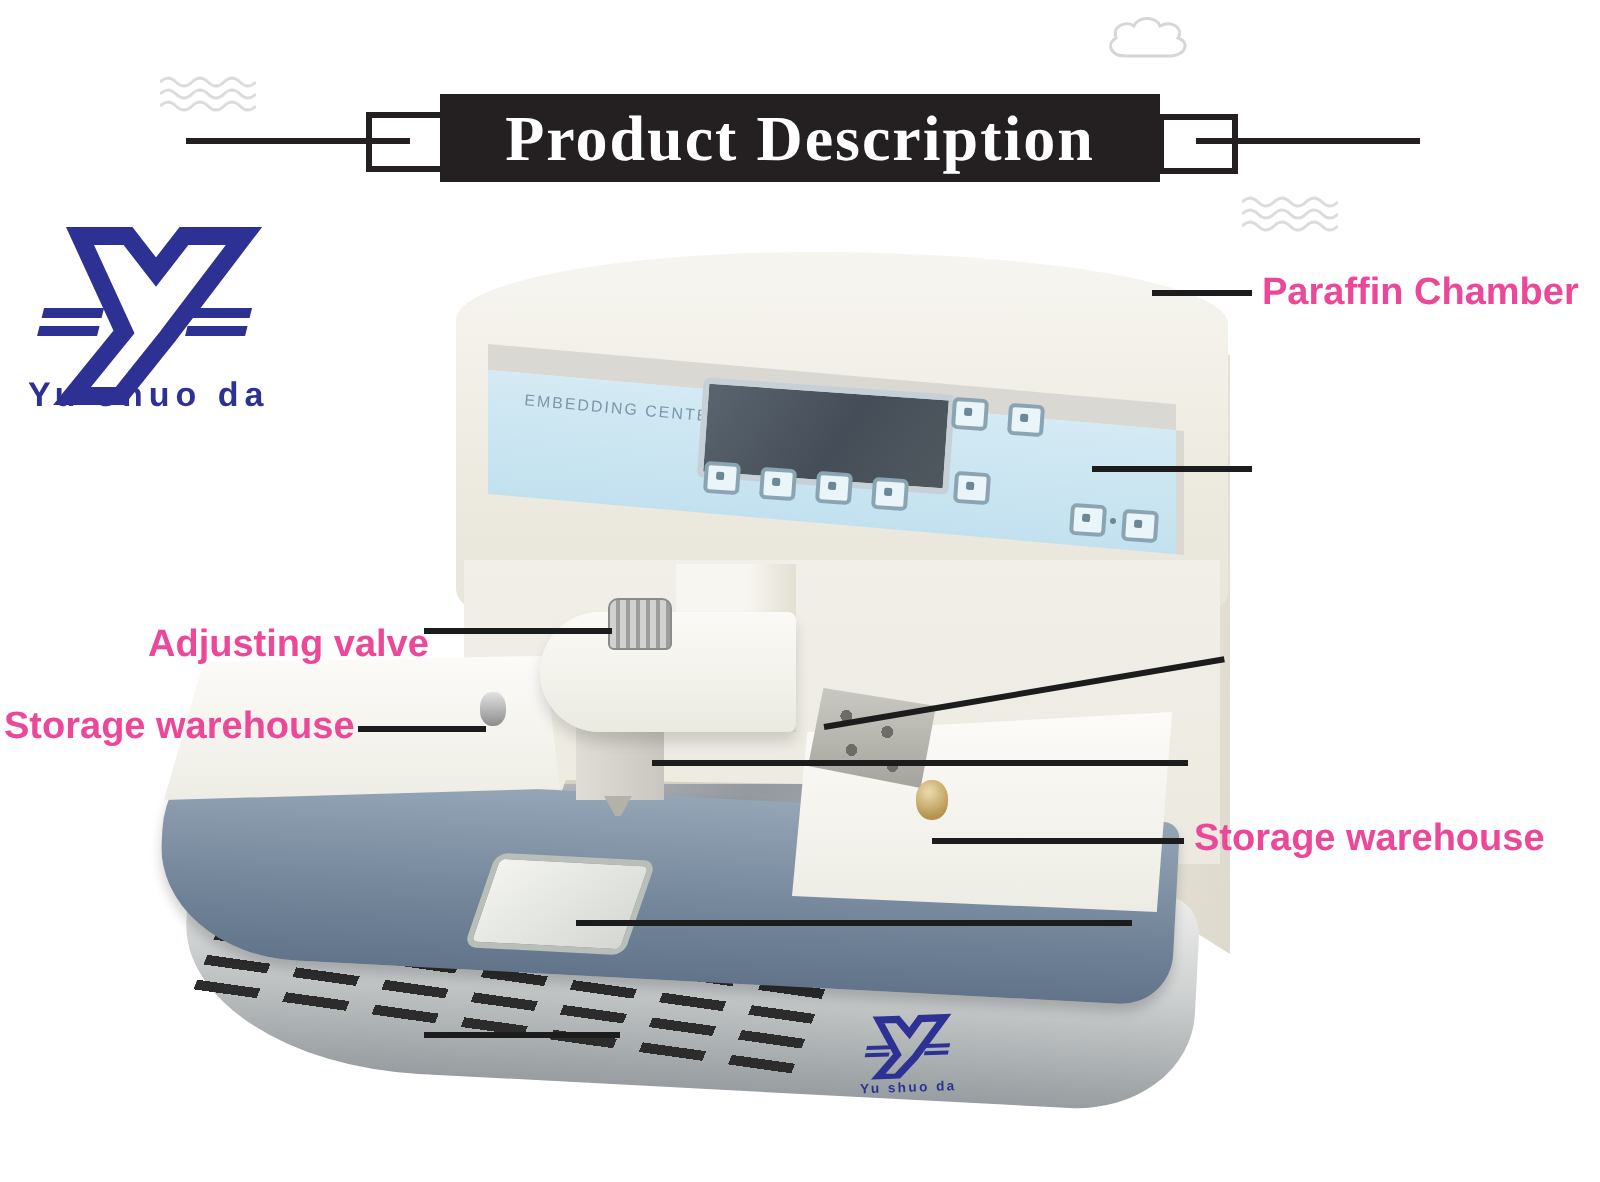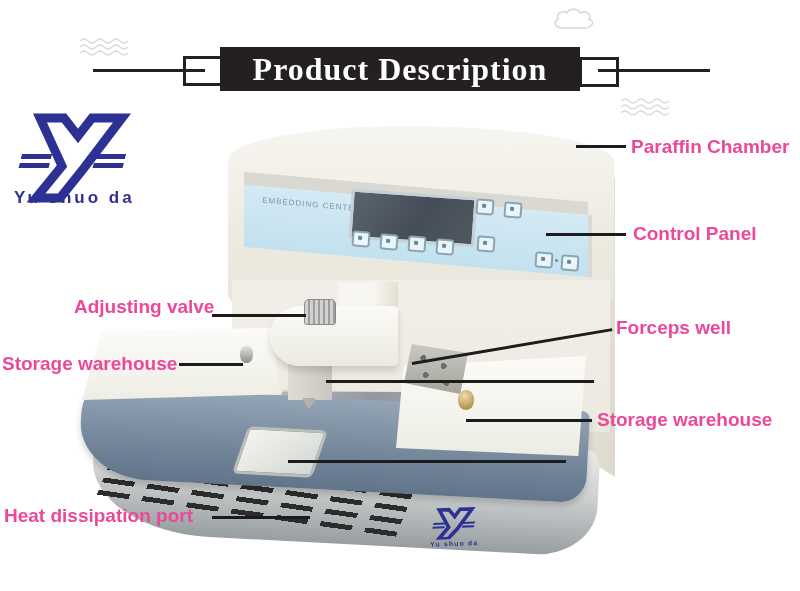--- a/index.html
+++ b/index.html
@@ -127,21 +127,21 @@
   .ld-store-left{left:179px;top:363px;width:64px;}
   .ld-forceps{left:412px;top:362px;width:203px;transform:rotate(-9.6deg);transform-origin:left center;}
   .ld-nozzle{left:326px;top:380px;width:268px;}
   .ld-store-right{left:466px;top:419px;width:126px;}
   .ld-cool{left:288px;top:460px;width:278px;}
   .ld-heat{left:212px;top:516px;width:98px;}
 
   .label{position:absolute;color:#ec4899;font-weight:bold;font-size:19px;z-index:21;white-space:nowrap;}
   .lb-paraffin{left:631px;top:136px;}
   .lb-control{left:633px;top:223px;}
-  .lb-adjust{left:74px;top:296px;}
+  .lb-adjust{left:74px;top:312px;}
   .lb-store-left{left:2px;top:353px;}
   .lb-forceps{left:616px;top:317px;}
   .lb-nozzle{left:599px;top:370px;}
   .lb-store-right{left:597px;top:409px;}
   .lb-cool{left:572px;top:450px;}
   .lb-heat{left:4px;top:505px;}
 </style>
 </head>
 <body>
 
@@ -235,20 +235,17 @@
   <div class="lead ld-control"></div>
   <div class="lead ld-adjust"></div>
   <div class="lead ld-store-left"></div>
   <div class="lead ld-forceps"></div>
   <div class="lead ld-nozzle"></div>
   <div class="lead ld-store-right"></div>
   <div class="lead ld-cool"></div>
   <div class="lead ld-heat"></div>
 
   <div class="label lb-paraffin">Paraffin Chamber</div>
-  <div class="label lb-control">Control Panel</div>
   <div class="label lb-adjust">Adjusting valve</div>
   <div class="label lb-store-left">Storage warehouse</div>
-  <div class="label lb-forceps">Forceps well</div>
   <div class="label lb-store-right">Storage warehouse</div>
-  <div class="label lb-heat">Heat dissipation port</div>
 
 </div>
 
 </body></html>

